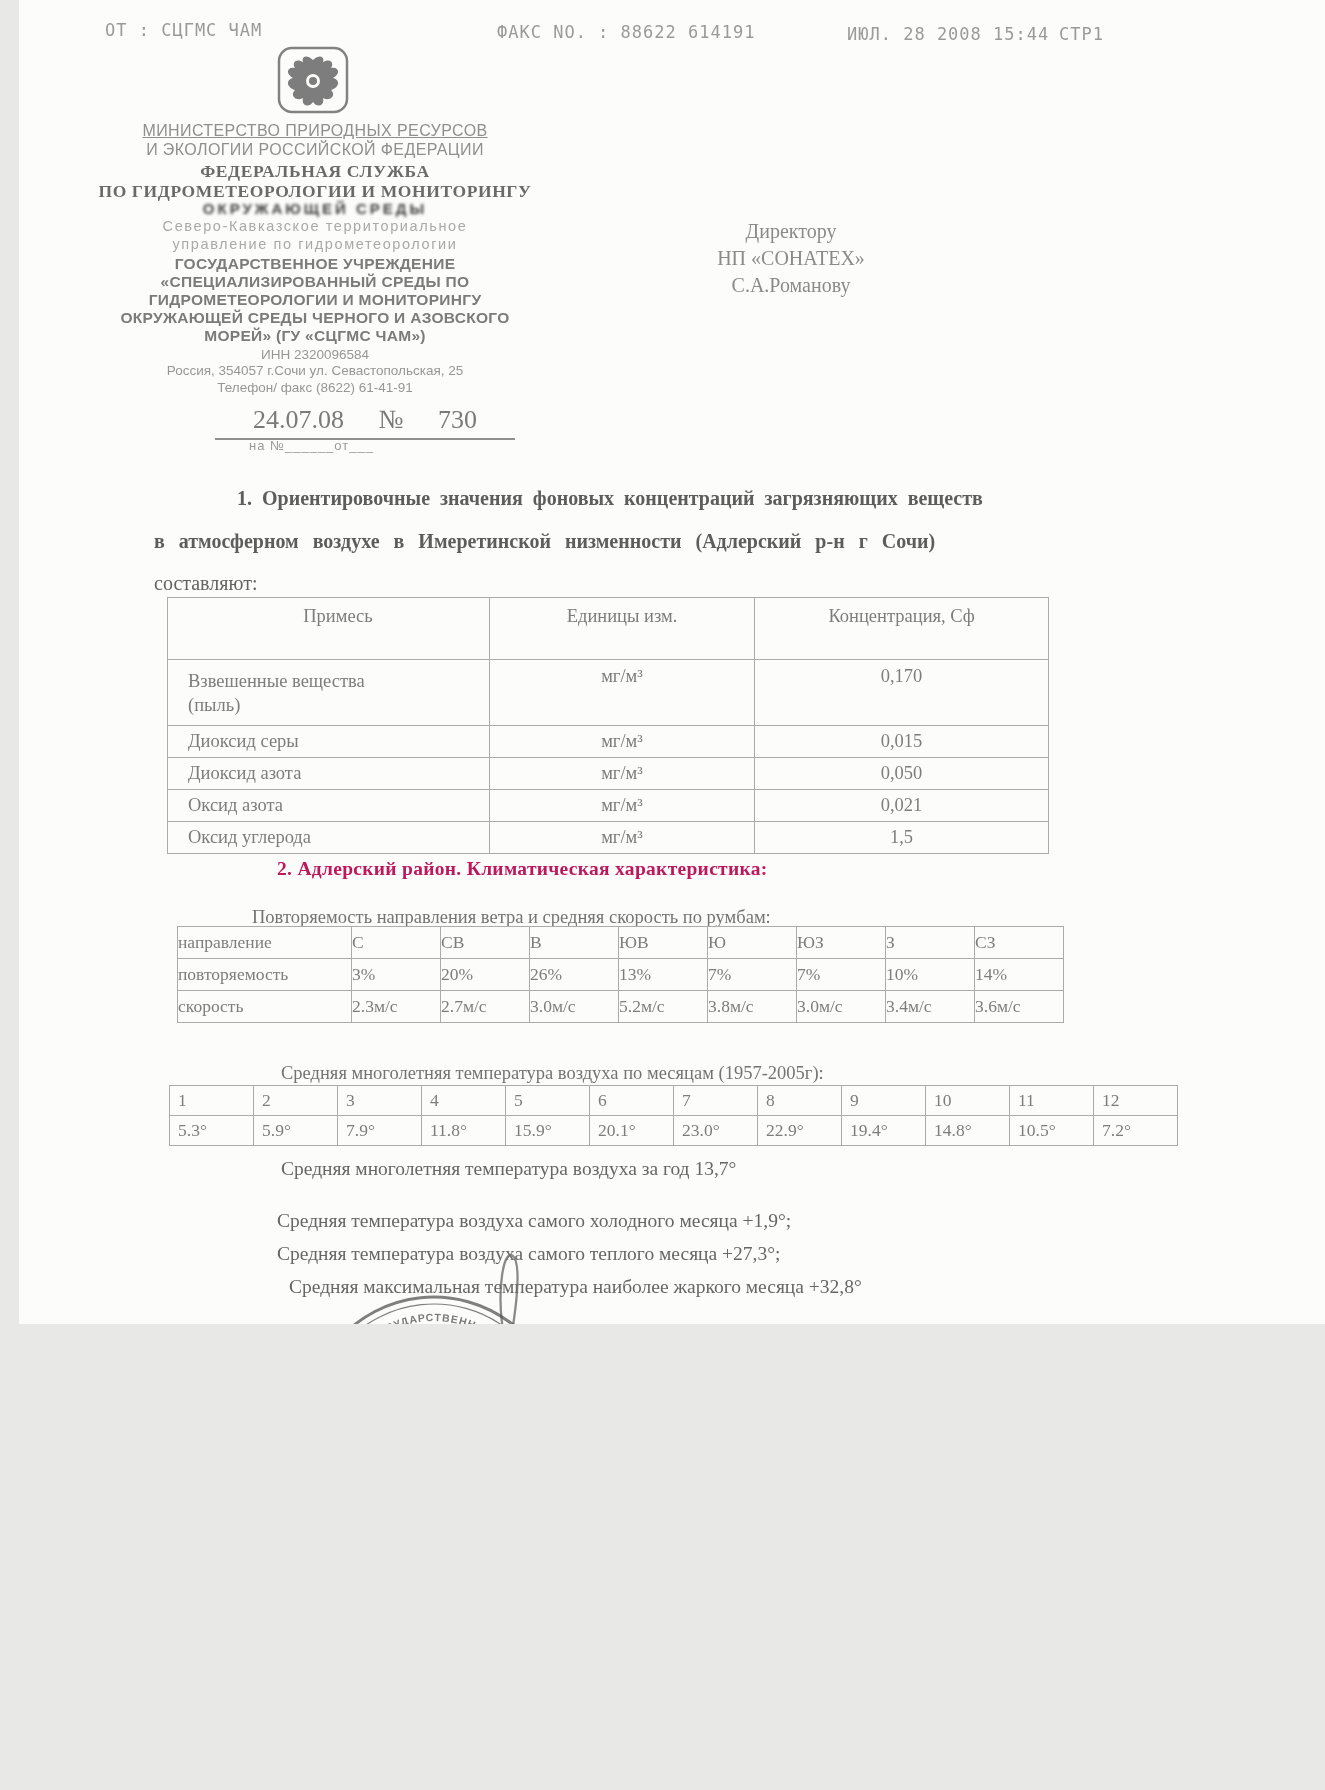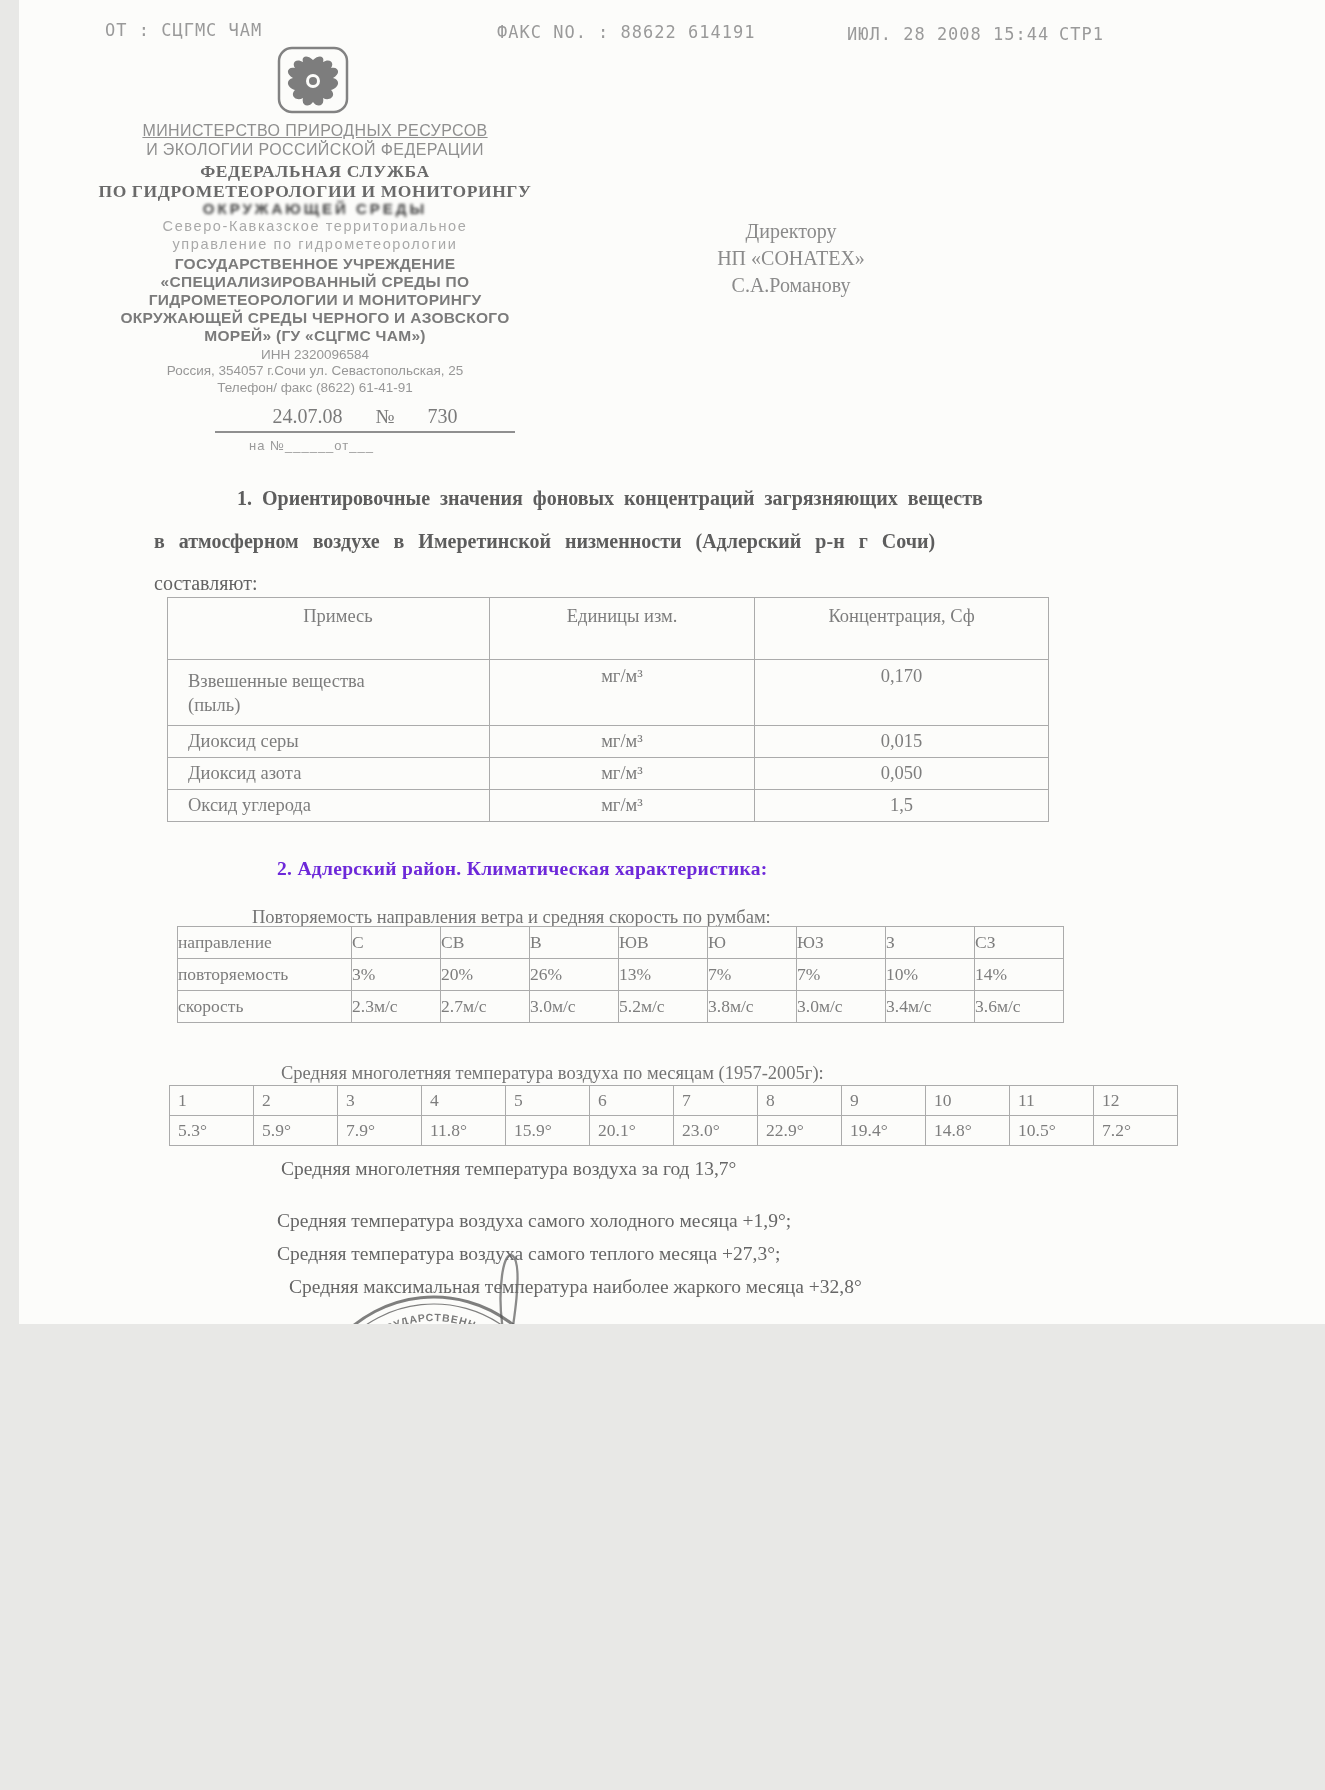--- a/index.html
+++ b/index.html
@@ -22,33 +22,33 @@
   .l3{top:161px;} .l4{top:181px;}
   .l5{top:200px;font-family:"Liberation Sans",sans-serif;font-weight:bold;font-size:15px;color:#3f3f3f;
       filter:blur(1.4px);letter-spacing:3px;}
   .lh-light{font-family:"Liberation Sans",sans-serif;font-size:14.5px;color:#a9a9a9;letter-spacing:1.6px;}
   .l6{top:218px;} .l7{top:236px;}
   .lh-inst{font-family:"Liberation Sans",sans-serif;font-weight:bold;font-size:15.5px;color:#7b7b7b;letter-spacing:.3px;}
   .l8{top:255px;} .l9{top:273px;} .l10{top:291px;} .l11{top:309px;} .l12{top:327px;}
   .lh-small{font-family:"Liberation Sans",sans-serif;font-size:13px;color:#979797;}
   .l13{top:347px;font-size:13.5px;} .l14{top:363px;font-size:13.5px;} .l15{top:380px;font-size:13.5px;}
   .dateline{position:absolute;left:196px;top:405px;width:300px;text-align:center;
-            font-size:20px;color:#7a7a7a;border-bottom:2px solid #8f8f8f;padding-bottom:3px;}
+            font-size:26px;color:#7a7a7a;border-bottom:2px solid #8f8f8f;padding-bottom:3px;}
   .dateline span{margin:0 14px;}
   .refline{position:absolute;left:230px;top:438px;font-family:"Liberation Sans",sans-serif;
            font-size:13px;color:#9a9a9a;letter-spacing:1px;}
   
   .addr{position:absolute;left:612px;top:218px;width:320px;text-align:center;
         font-size:20px;color:#8a8a8a;line-height:27px;}
   
   .bt{position:absolute;font-size:20px;color:#636363;}
   .p1a{left:218px;top:487px;word-spacing:5px;font-weight:600;color:#5d5d5d;}
   .p1b{left:135px;top:530px;word-spacing:9px;font-weight:600;color:#5d5d5d;}
   .p1c{left:135px;top:572px;}
-  .sec2{left:258px;top:858px;font-weight:bold;color:#6d28d9;font-size:19.5px;letter-spacing:.3px;}
+  .sec2{left:258px;top:858px;font-weight:bold;color:#be185d;font-size:19.5px;letter-spacing:.3px;}
   .windcap{left:233px;top:907px;font-size:18.5px;color:#747474;}
   .tempcap{left:262px;top:1063px;font-size:18.5px;color:#747474;}
   .yeartemp{left:262px;top:1158px;font-size:19.5px;color:#666;}
   .coldline{left:258px;top:1210px;font-size:19.5px;color:#666;}
   .warmline{left:258px;top:1243px;font-size:19.5px;color:#666;}
   .maxline{left:270px;top:1276px;font-size:19.5px;color:#666;}
   
   table{border-collapse:collapse;table-layout:fixed;}
   td{border:1px solid #ababab;color:#7d7d7d;overflow:hidden;}
   .t1{position:absolute;left:148px;top:597px;width:853px;font-size:18.5px;}
@@ -145,20 +145,25 @@
     </tr>
     <tr class="rn">
       <td class="c1">Диоксид серы</td>
       <td class="c2">мг/м³</td>
       <td class="c3">0,015</td>
     </tr>
     <tr class="rn">
       <td class="c1">Диоксид азота</td>
       <td class="c2">мг/м³</td>
       <td class="c3">0,050</td>
+    </tr>
+    <tr class="rn">
+      <td class="c1">Оксид азота</td>
+      <td class="c2">мг/м³</td>
+      <td class="c3">0,021</td>
     </tr>
     <tr class="rn">
       <td class="c1">Оксид углерода</td>
       <td class="c2">мг/м³</td>
       <td class="c3">1,5</td>
     </tr>
   </tbody>
     </table>
 
   <div class="bt sec2">2. Адлерский район. Климатическая характеристика:</div>

